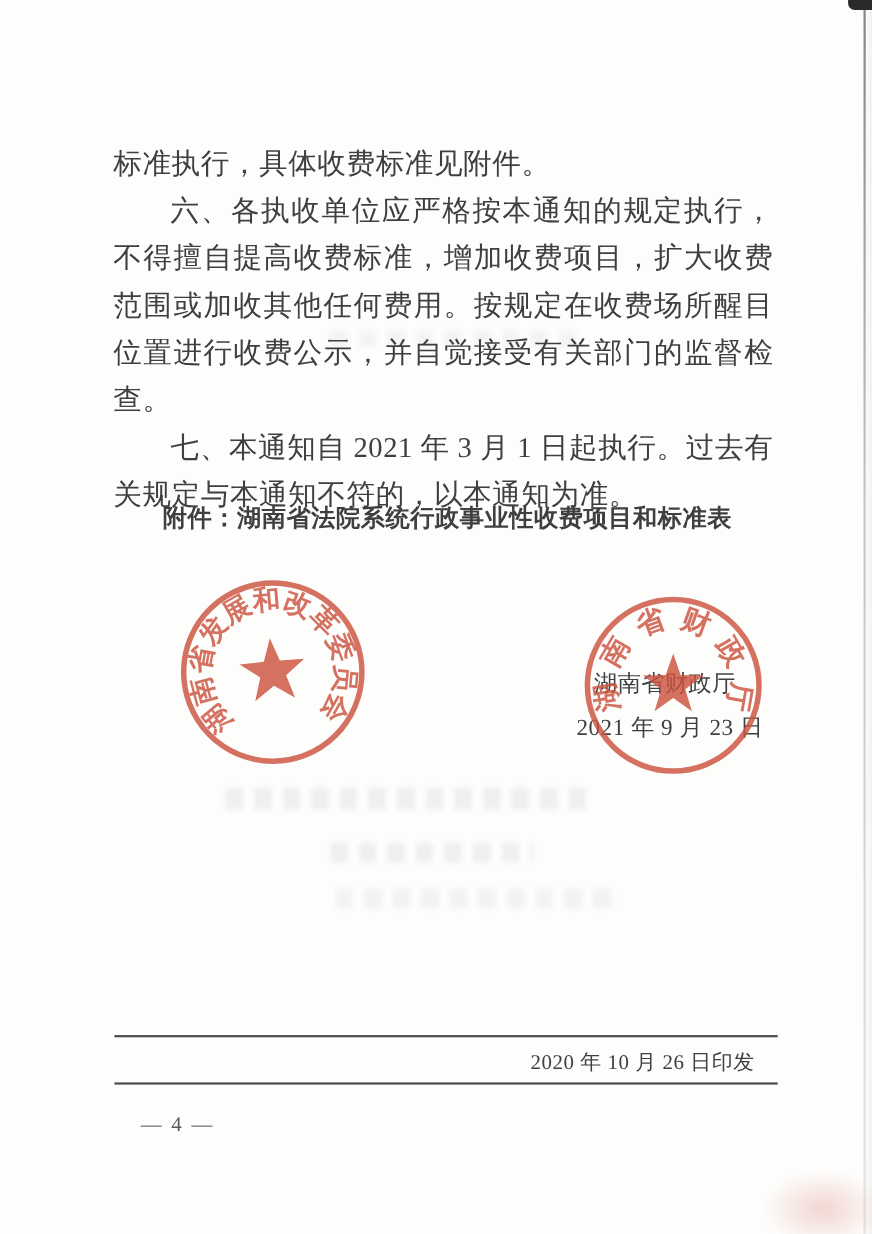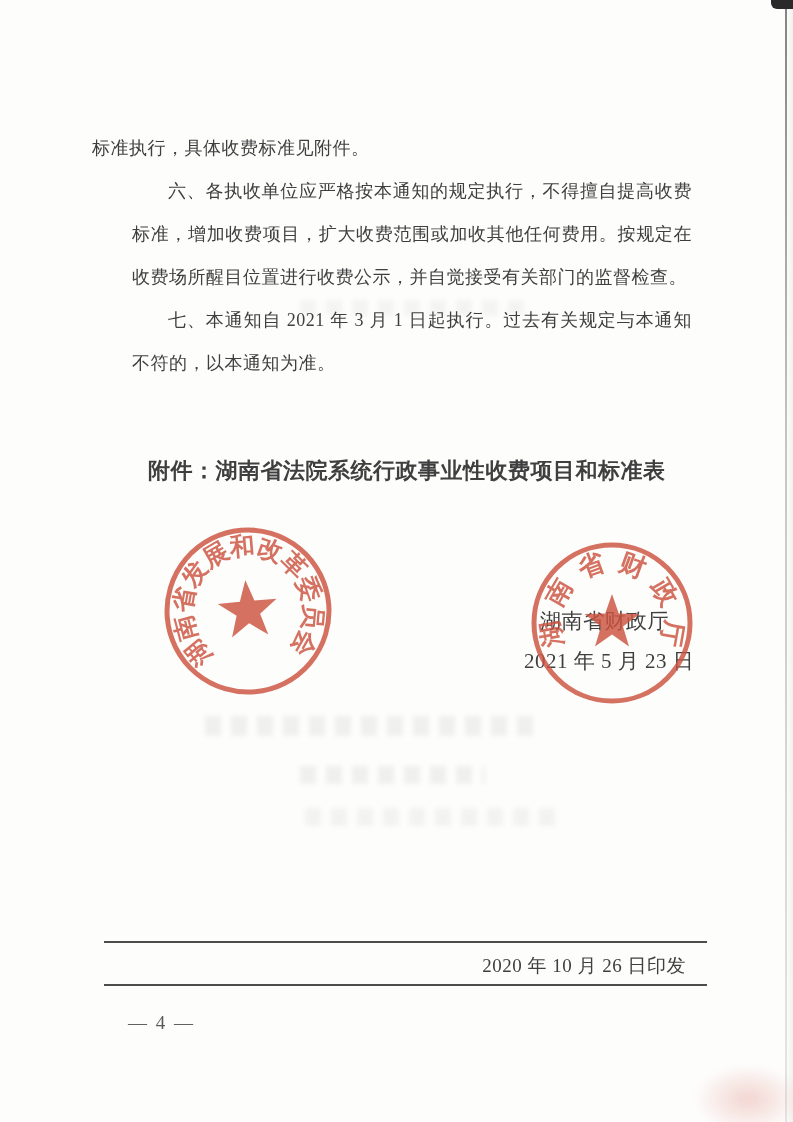--- a/index.html
+++ b/index.html
@@ -40,26 +40,26 @@
     opacity:.08;
     background:repeating-linear-gradient(to right,#555 0 16px,transparent 16px 26px);
   }
   .bleed.b1{left:205px;top:716px;width:330px;height:20px;}
   .bleed.b2{left:300px;top:766px;width:185px;height:18px;}
   .bleed.b3{left:305px;top:808px;width:260px;height:18px;opacity:.06;}
   .bleed.b4{left:300px;top:300px;width:230px;height:16px;opacity:.05;}
 
   
   .doc-body{
-    position:absolute;left:92px;top:127px;width:600px;
-    font-size:18px;line-height:43px;letter-spacing:.5px;
+    position:absolute;left:103px;top:127px;width:600px;
+    font-size:26px;line-height:43px;letter-spacing:.5px;
     text-align:justify;
   }
   .doc-body p{margin:0;}
-  .doc-body p.indent{text-indent:2em;margin-left:40px;}
+  .doc-body p.indent{text-indent:2em;}
   .attachment{
     position:absolute;left:104px;top:456px;width:600px;
     font-size:22px;line-height:30px;letter-spacing:.5px;
     text-indent:2em;
     font-weight:bold;
   }
 
   
   .sig-left-name{
     position:absolute;left:108px;top:604px;
@@ -113,21 +113,21 @@
 
   <div class="doc-body">
     <p>标准执行，具体收费标准见附件。</p>
     <p class="indent">六、各执收单位应严格按本通知的规定执行，不得擅自提高收费标准，增加收费项目，扩大收费范围或加收其他任何费用。按规定在收费场所醒目位置进行收费公示，并自觉接受有关部门的监督检查。</p>
     <p class="indent">七、本通知自 2021 年 3 月 1 日起执行。过去有关规定与本通知不符的，以本通知为准。</p>
   </div>
 
   <div class="attachment">附件：湖南省法院系统行政事业性收费项目和标准表</div>
 
   <div class="sig-right-name">湖南省财政厅</div>
-  <div class="sig-right-date">2021 年 5 月 23 日</div>
+  <div class="sig-right-date">2021 年 9 月 23 日</div>
 
   <svg class="seal left" width="180" height="180" viewBox="0 0 180 180">
       <circle cx="90" cy="90" r="81" fill="none" stroke="#cd5340" stroke-width="5"></circle>
       <path d="M90.0,59.0L97.3,80.0L119.5,80.4L101.8,93.8L108.2,115.1L90.0,102.4L71.8,115.1L78.2,93.8L60.5,80.4L82.7,80.0Z" fill="#cd5340"></path>
       <text x="36.75511712121552" y="127.28246836281798" fill="#cd5340" font-size="25" text-anchor="middle" dominant-baseline="central" transform="rotate(-125 36.75511712121552 127.28246836281798)">湖</text>
       <text x="25.987496054206474" y="101.28713154835047" fill="#cd5340" font-size="25" text-anchor="middle" dominant-baseline="central" transform="rotate(-100 25.987496054206474 101.28713154835047)">南</text>
       <text x="27.214821291210562" y="73.17676206833616" fill="#cd5340" font-size="25" text-anchor="middle" dominant-baseline="central" transform="rotate(-75 27.214821291210562 73.17676206833616)">省</text>
       <text x="40.20711119726643" y="48.218805370374945" fill="#cd5340" font-size="25" text-anchor="middle" dominant-baseline="central" transform="rotate(-50 40.20711119726643 48.218805370374945)">发</text>
       <text x="62.52981298685454" y="31.08999384261775" fill="#cd5340" font-size="25" text-anchor="middle" dominant-baseline="central" transform="rotate(-25 62.52981298685454 31.08999384261775)">展</text>
       <text x="90" y="25" fill="#cd5340" font-size="25" text-anchor="middle" dominant-baseline="central" transform="rotate(0 90 25)">和</text>

